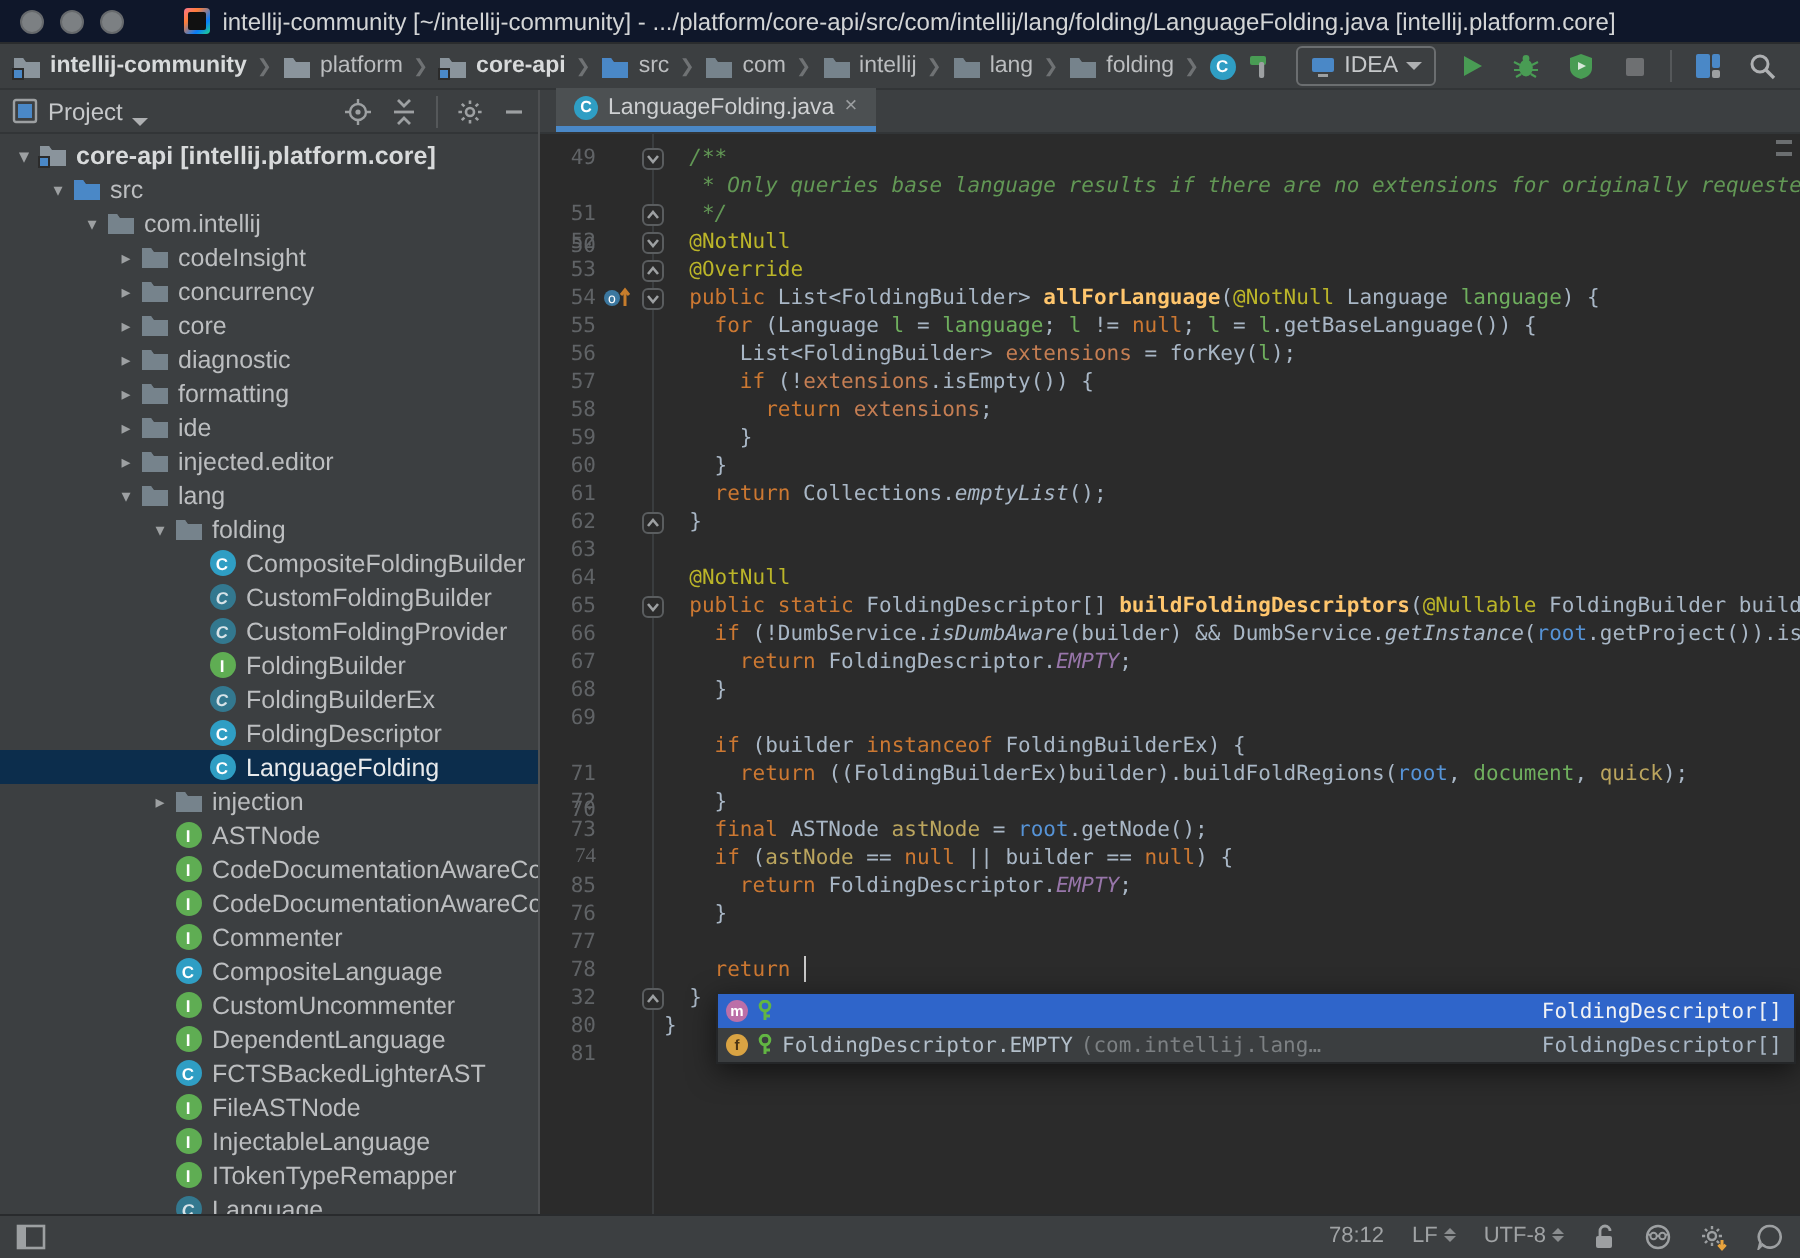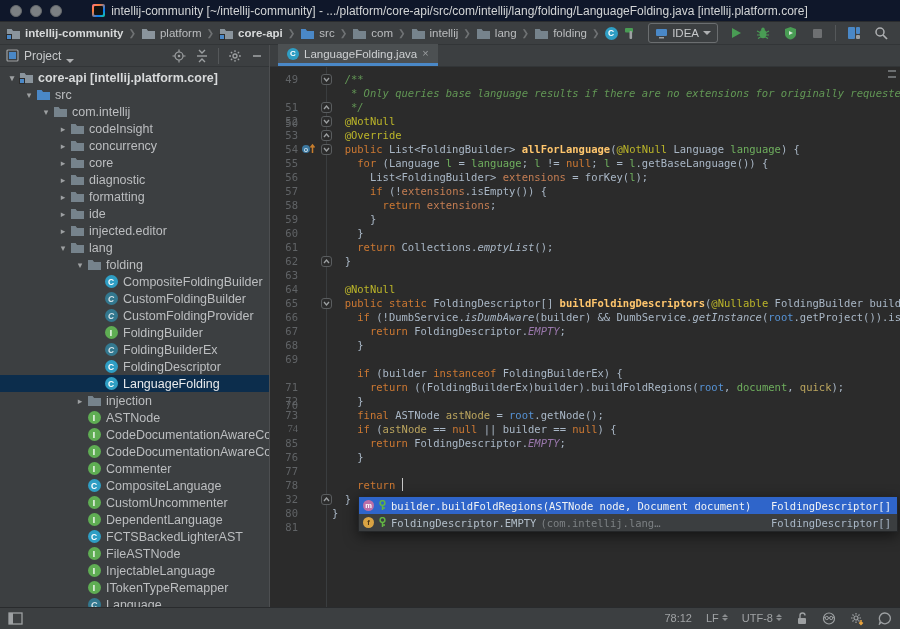--- a/index.html
+++ b/index.html
@@ -694,21 +694,20 @@
               <div class="prow selected">
                 <span style="display:flex">
                   <span class="circ mth">m</span>
                 </span>
                 <span style="display:flex">
                   <svg width="9" height="11" viewBox="0 0 9 11">
                     <circle cx="4.5" cy="3" r="2.4" fill="none" stroke="#62b543" stroke-width="1.5"></circle>
                     <path d="M4.5 5.4 V10 M4.5 8 H7" stroke="#62b543" stroke-width="1.5"></path>
                   </svg>
                 </span>
-                <span class="ptext">builder.buildFoldRegions(ASTNode node, Document document)</span>
                 <span class="ptype">FoldingDescriptor[]</span>
               </div>
               <div class="prow">
                 <span style="display:flex">
                   <span class="circ fld">f</span>
                 </span>
                 <span style="display:flex">
                   <svg width="9" height="11" viewBox="0 0 9 11">
                     <circle cx="4.5" cy="3" r="2.4" fill="none" stroke="#62b543" stroke-width="1.5"></circle>
                     <path d="M4.5 5.4 V10 M4.5 8 H7" stroke="#62b543" stroke-width="1.5"></path>

